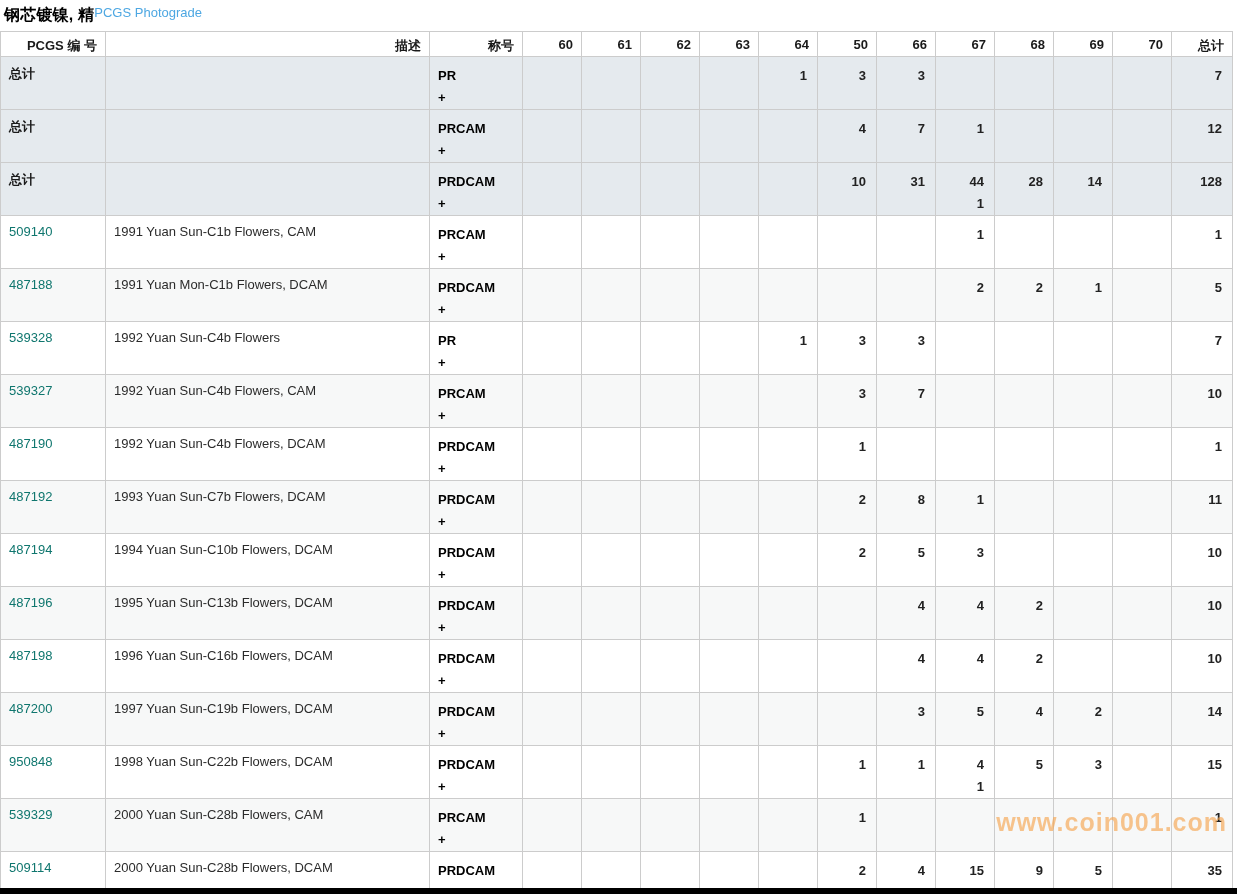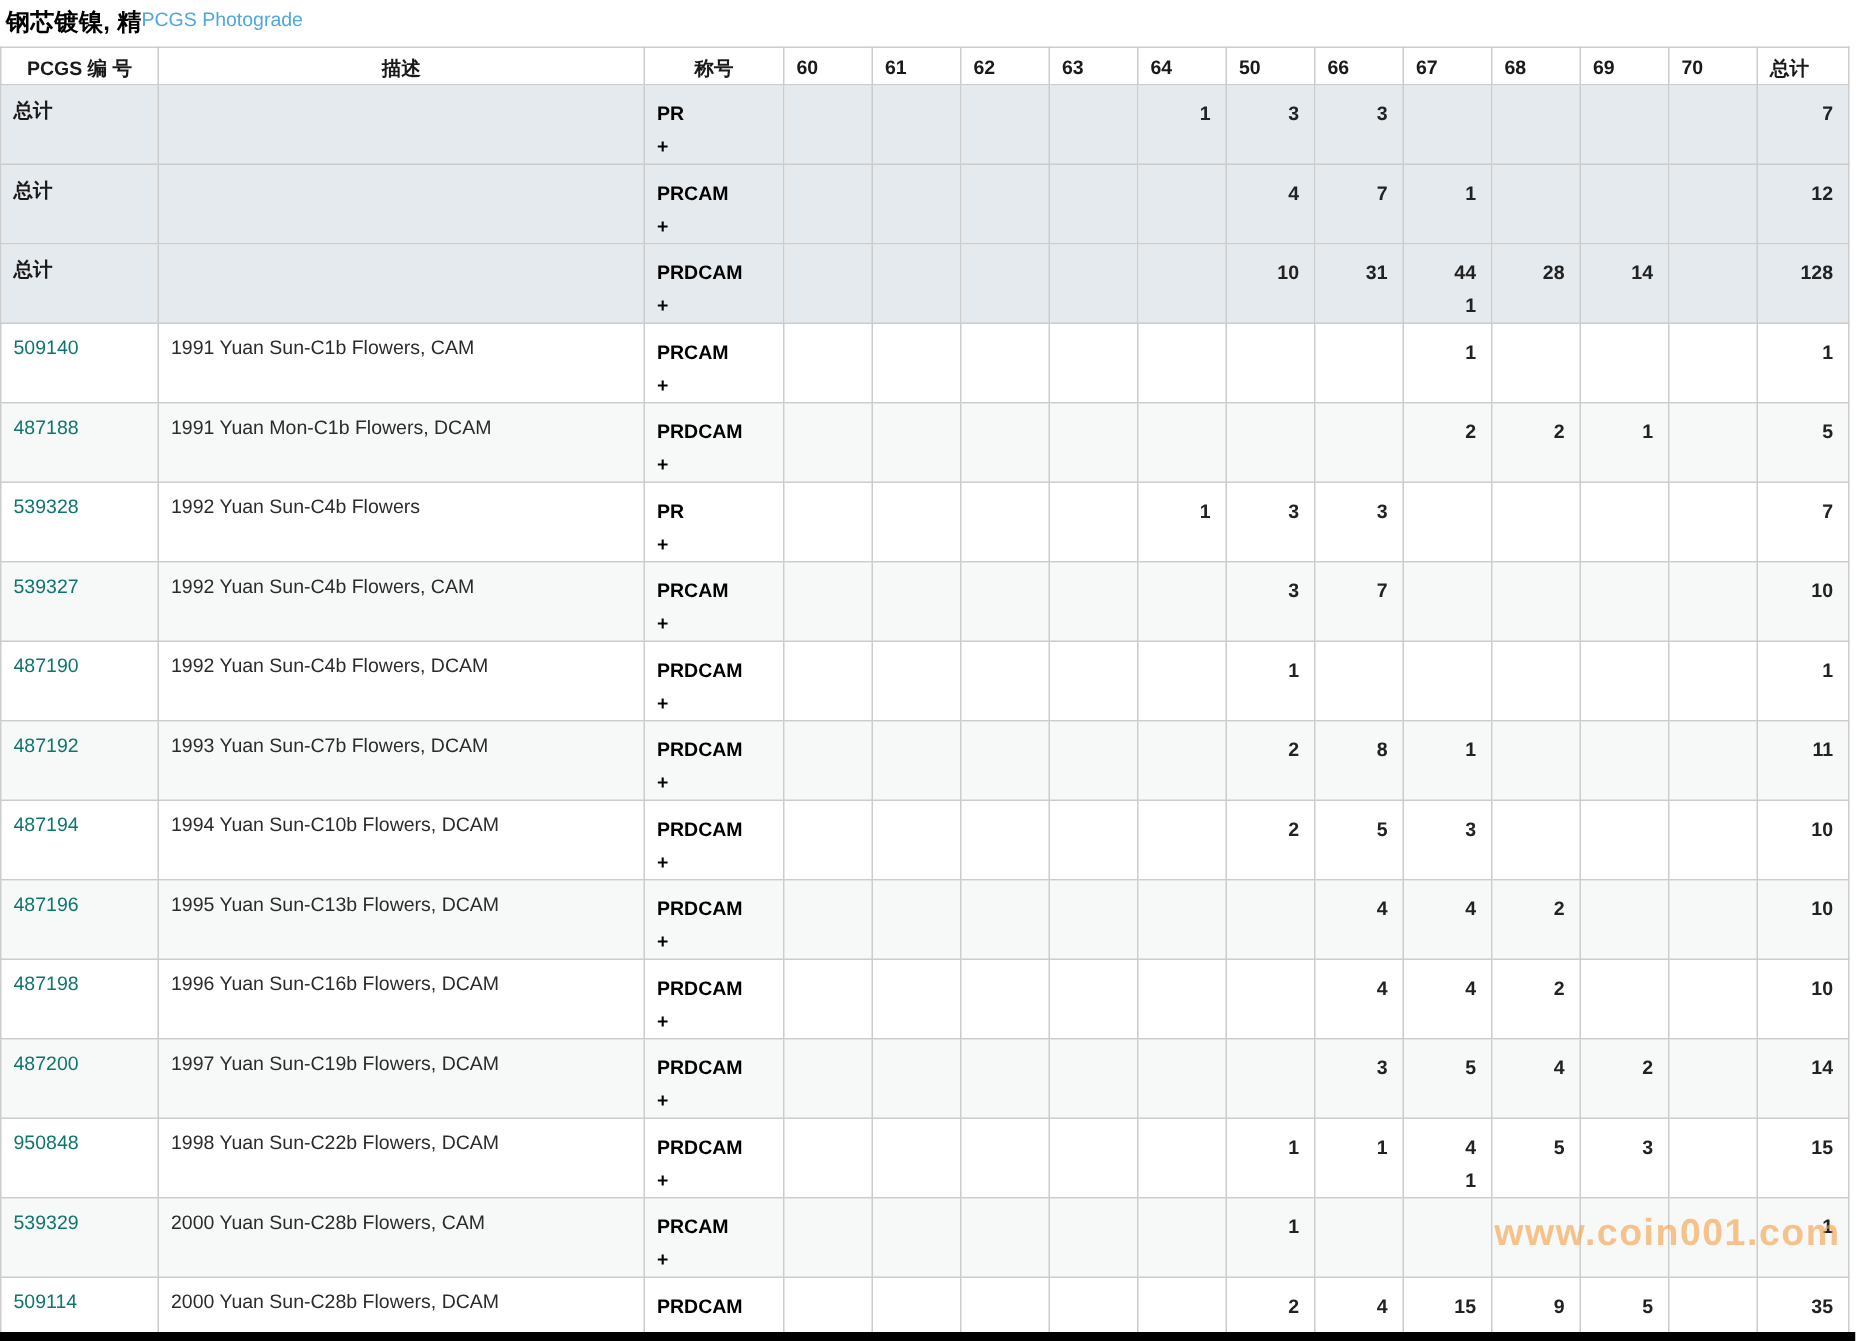--- a/index.html
+++ b/index.html
@@ -31,23 +31,23 @@
   table.pop col.c-num   { width: 59px;  }
   table.pop col.c-tot   { width: 61px;  }
   table.pop th, table.pop td {
     border: 1px solid #ccc;
     vertical-align: top;
     font-size: 13px;
     overflow: hidden;
   }
   table.pop th {
     height: 25px; font-weight: 700; color: #1a1a1a;
-    padding: 5px 8px 0 8px; text-align: center; white-space: nowrap;
-  }
-  table.pop th.num { text-align: left; }
+    padding: 5px 8px 0 8px; text-align: right; white-space: nowrap;
+  }
+  table.pop th.num { text-align: right; }
   table.pop td { padding: 8px 8px 0 8px; }
   table.pop td.num {
     text-align: right; padding-right: 10px;
     font-weight: 600; color: #222; line-height: 22px; white-space: nowrap;
   }
   tr.total-row td { background: #e5eaee; font-weight: 700; }
   tr.total-row td.num { font-weight: 700; }
   tr.total-row { height: 52px; }
   tr.data-row  { height: 50px; }
   tr.data-row.alt td { background: #f7f8f8; }

